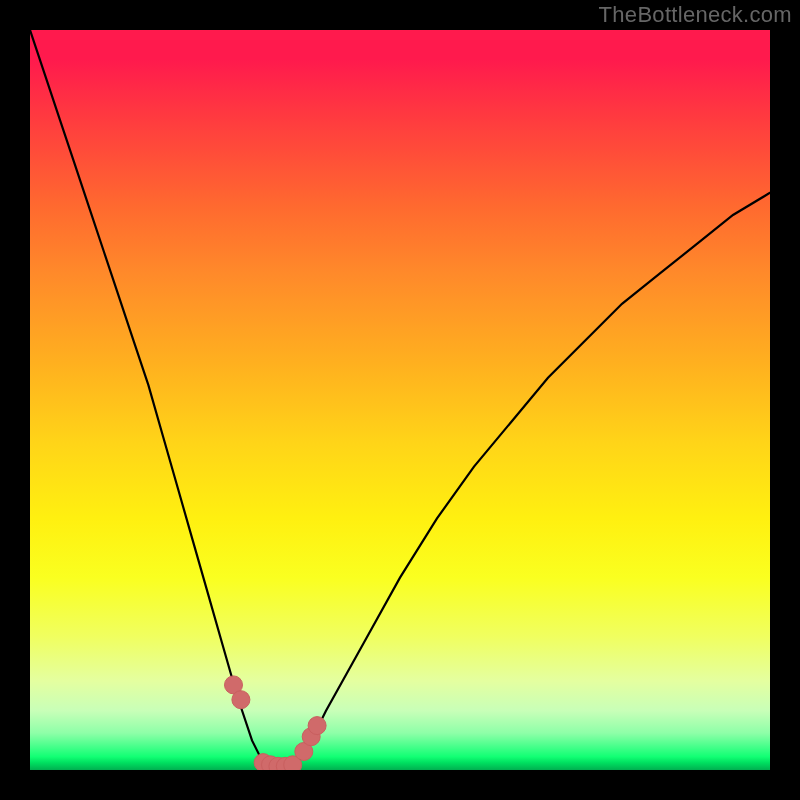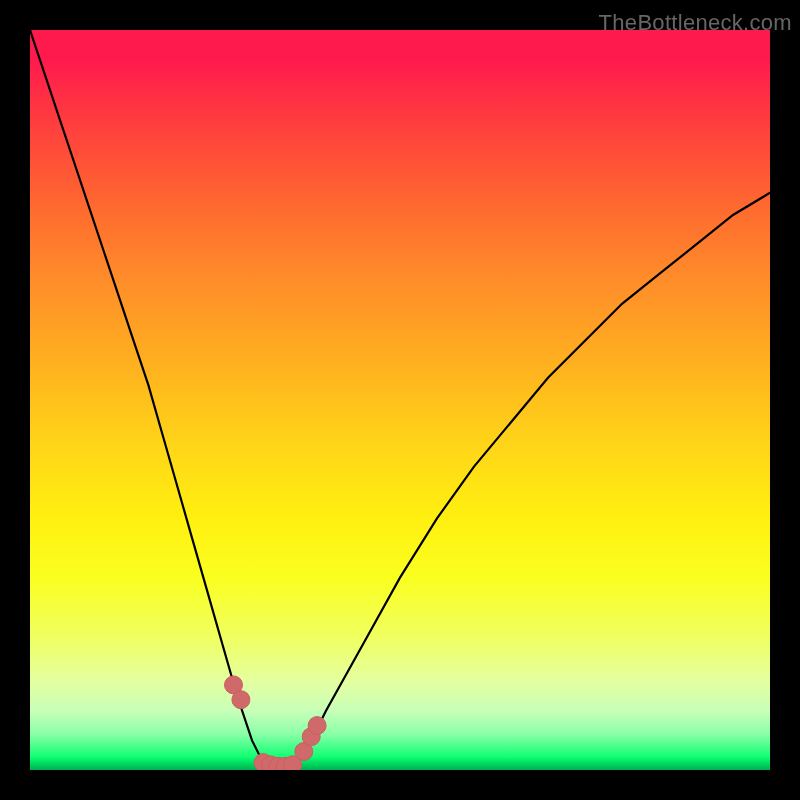--- a/index.html
+++ b/index.html
@@ -19,21 +19,20 @@
   }
   .watermark {
     position: absolute;
     top: 2px;
     right: 8px;
     color: #666;
     font-size: 22px;
     font-weight: 500;
     letter-spacing: 0.3px;
     z-index: 5;
-    margin-top: 8px;
   }
   .plot {
     position: absolute;
     left: 30px;
     top: 30px;
     width: 740px;
     height: 740px;
     background: linear-gradient(to bottom,
       #ff1a4d 0%,
       #ff1a4d 4%,

